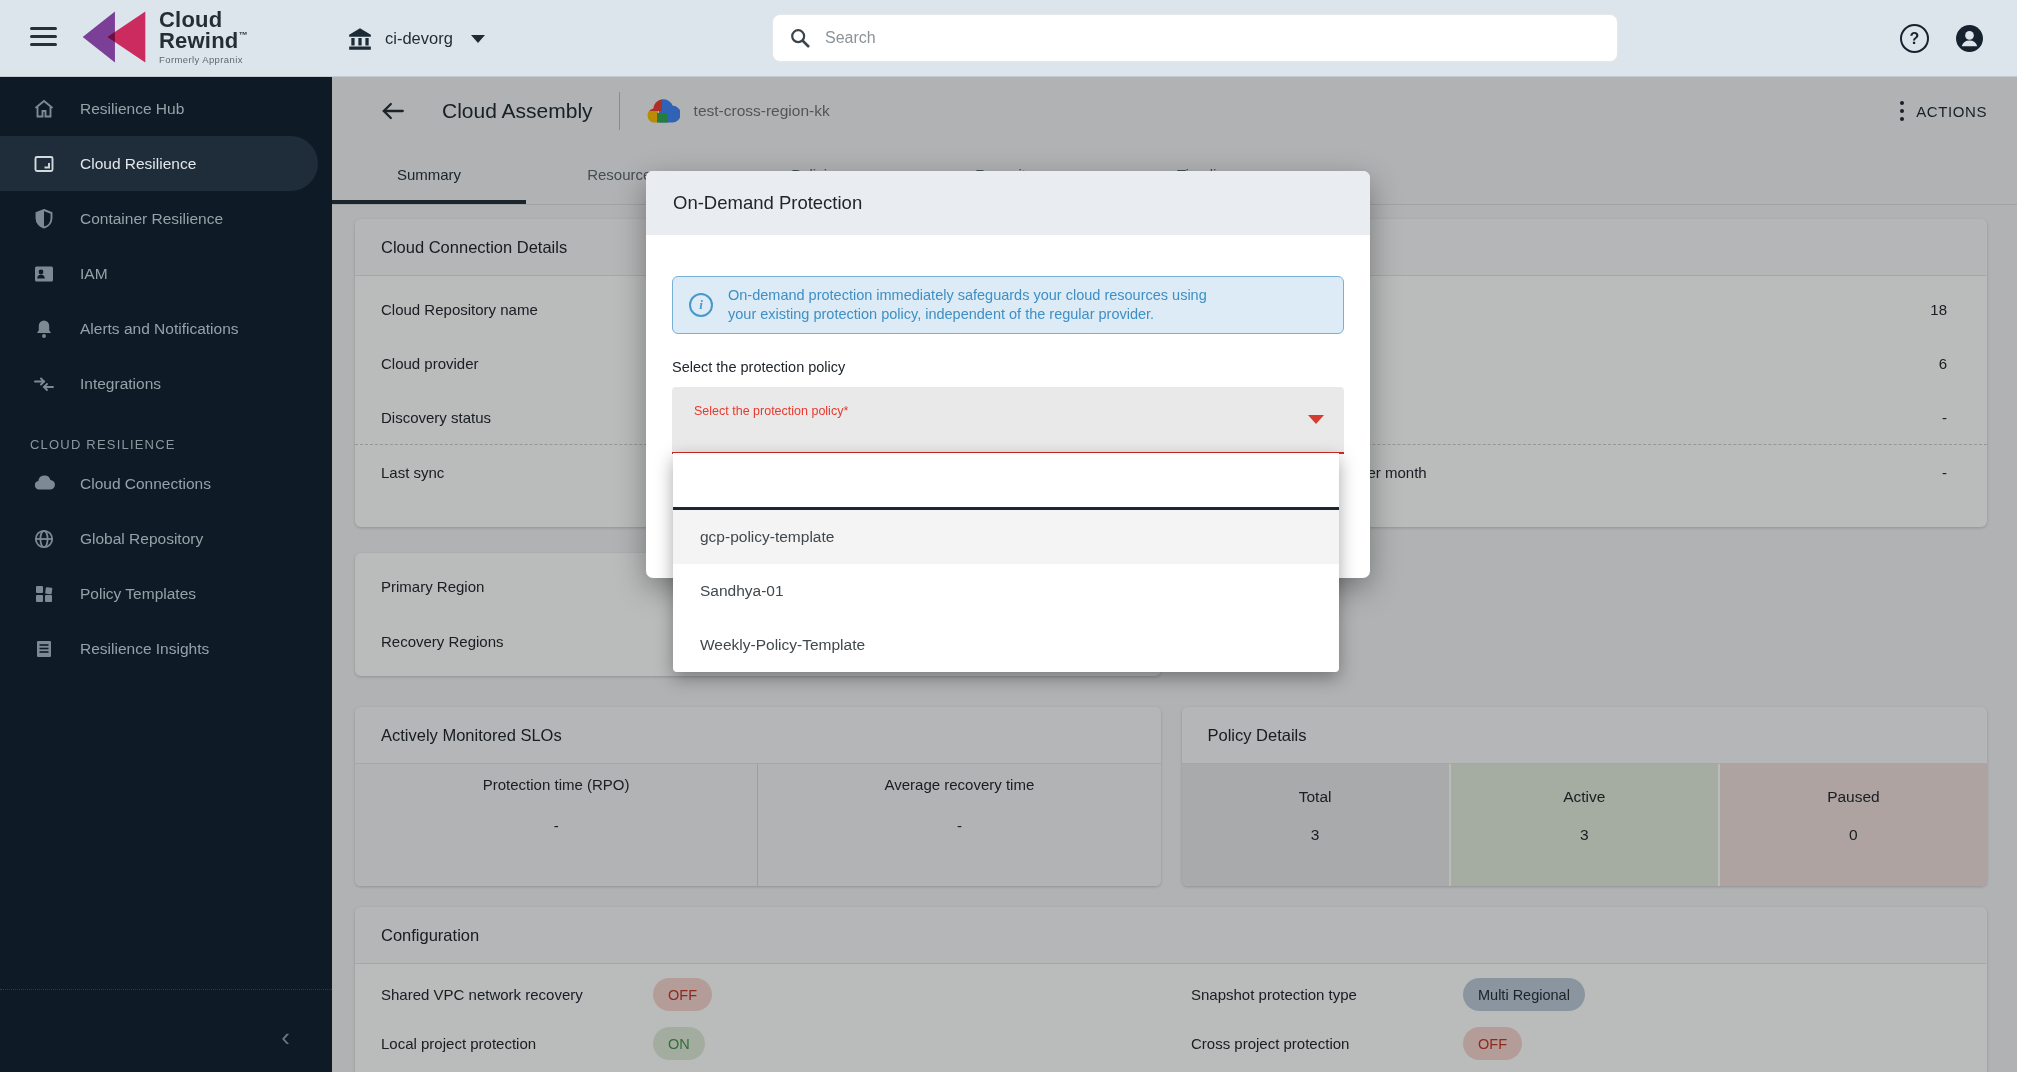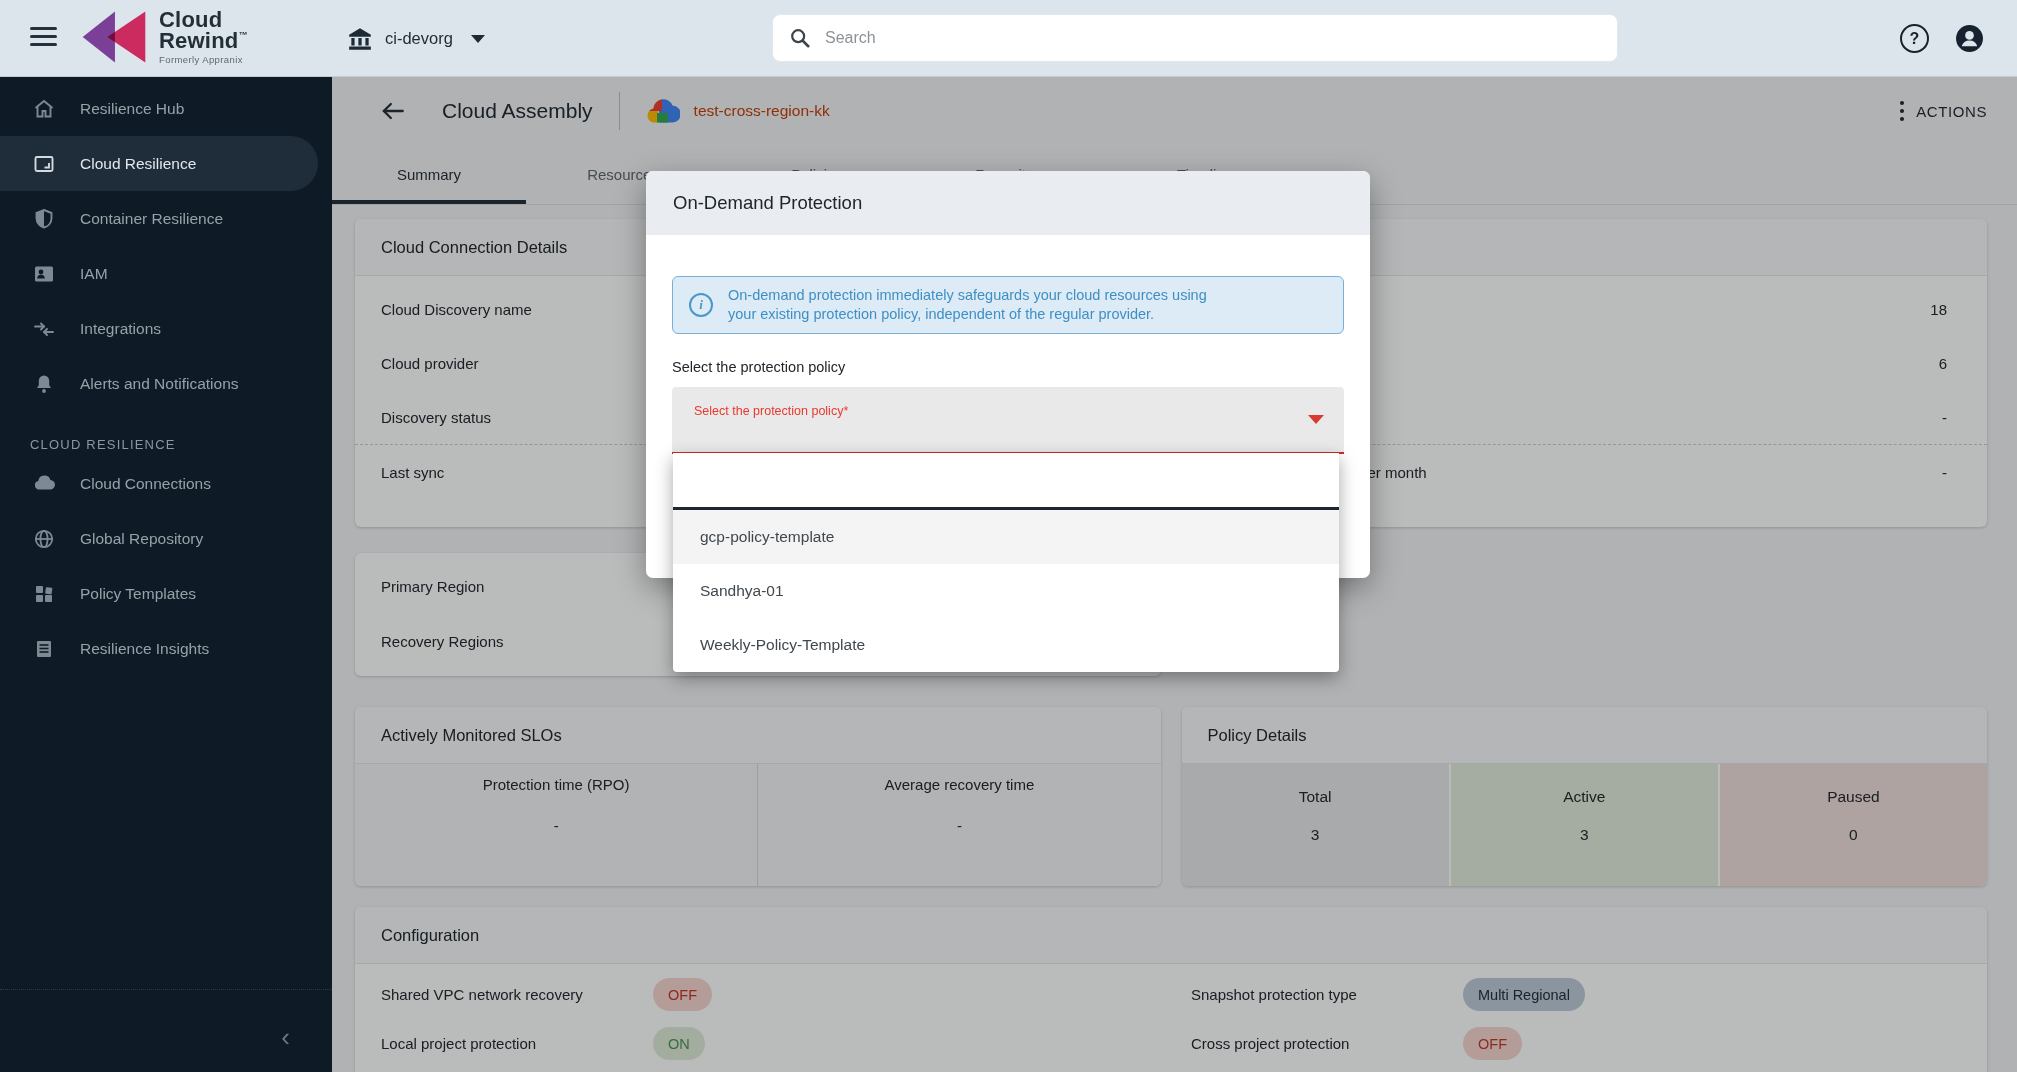--- a/index.html
+++ b/index.html
@@ -47,21 +47,21 @@
   .collapse-chevron { position:absolute; right:42px; bottom:22px; font-size:26px; color:#6b7680; cursor:pointer; line-height:1; }
 
   
   .content { position:absolute; top:77px; left:332px; right:0; bottom:0; background:#eef0f2; overflow:hidden; }
   .dim { position:absolute; inset:0; background:rgba(0,0,0,0.26); z-index:10; }
 
   .page-header { height:68px; display:flex; align-items:center; padding:0 30px 0 48px; }
   .back-btn { width:28px; height:28px; cursor:pointer; display:flex; align-items:center; }
   .page-title { font-size:21px; color:#222d35; margin-left:34px; }
   .hdr-divider { width:1px; height:38px; background:#b9bec2; margin:0 26px; }
-  .assembly-name { font-size:15.5px; color:#c2410c; margin-left:14px; }
+  .assembly-name { font-size:15.5px; color:#737373; margin-left:14px; }
   .actions { margin-left:auto; display:flex; align-items:center; gap:12px; cursor:pointer; }
   .dots { display:flex; flex-direction:column; gap:3.5px; }
   .dots i { width:4.5px; height:4.5px; background:#1f2b35; border-radius:50%; }
   .actions-label { font-size:15px; color:#1f2b35; letter-spacing:0.6px; }
 
   .tabs { display:flex; padding-left:0; height:60px; border-bottom:1px solid #d8dbde; }
   .tab { width:194px; display:flex; align-items:center; justify-content:center; font-size:15px;
          color:#5d686f; position:relative; cursor:pointer; }
   .tab.active { color:#27333c; }
   .tab.active::after { content:""; position:absolute; bottom:0; left:0; right:0; height:4px; background:#27333c; }
@@ -214,37 +214,37 @@
           <svg viewBox="0 0 24 24" width="24" height="24">
             <rect x="3" y="4.5" width="18" height="15" rx="1.5" fill="#7e8a93"></rect>
             <circle cx="9" cy="10" r="2.4" fill="#0e1b26"></circle>
             <path d="M5.2 16.5 a3.8 3.8 0 0 1 7.6 0 Z" fill="#0e1b26"></path>
           </svg>
         </span>
         <span class="nav-label">IAM</span>
       </div>
       <div class="nav-item">
         <span class="nav-icon">
+          <svg viewBox="0 0 24 24" width="24" height="24" fill="#7e8a93">
+            <path d="M12 3.5 a5.2 5.2 0 0 1 5.2 5.2 v4.5 l1.8 2.8 H5 l1.8 -2.8 V8.7 A5.2 5.2 0 0 1 12 3.5 Z"></path>
+            <circle cx="12" cy="19" r="1.9"></circle>
+          </svg>
+        </span>
+        <span class="nav-label">Alerts and Notifications</span>
+      </div>
+      <div class="nav-item">
+        <span class="nav-icon">
           <svg viewBox="0 0 24 24" width="24" height="24" fill="none" stroke="#7e8a93" stroke-width="1.9" stroke-linecap="round">
             <line x1="3" y1="9.5" x2="12" y2="9.5"></line>
               <polyline points="9,6.5 12,9.5 9,12.5"></polyline>
             <line x1="21" y1="15" x2="12" y2="15"></line>
               <polyline points="15,12 12,15 15,18"></polyline>
           </svg>
         </span>
         <span class="nav-label">Integrations</span>
-      </div>
-      <div class="nav-item">
-        <span class="nav-icon">
-          <svg viewBox="0 0 24 24" width="24" height="24" fill="#7e8a93">
-            <path d="M12 3.5 a5.2 5.2 0 0 1 5.2 5.2 v4.5 l1.8 2.8 H5 l1.8 -2.8 V8.7 A5.2 5.2 0 0 1 12 3.5 Z"></path>
-            <circle cx="12" cy="19" r="1.9"></circle>
-          </svg>
-        </span>
-        <span class="nav-label">Alerts and Notifications</span>
       </div>
 
       <div class="section-label">CLOUD RESILIENCE</div>
 
       <div class="nav-item">
         <span class="nav-icon">
           <svg viewBox="0 0 24 24" width="24" height="24" fill="#7e8a93">
             <path d="M7 17.5 a4.3 4.3 0 0 1 -0.7 -8.5 A6.2 6.2 0 0 1 18.4 8 a4.6 4.6 0 0 1 -0.4 9.5 Z"></path>
           </svg>
         </span>
@@ -328,21 +328,21 @@
       <div class="tab">Policies</div>
       <div class="tab">Repository</div>
       <div class="tab">Timeline</div>
     </div>
 
     <div class="row mt14">
       <div class="card h308">
         <div class="card-header">Cloud Connection Details</div>
         <div class="card-body">
           <div class="kv-row">
-              <span>Cloud Discovery name</span>
+              <span>Cloud Repository name</span>
             </div>
           <div class="kv-row">
               <span>Cloud provider</span>
             </div>
           <div class="kv-row">
               <span>Discovery status</span>
             </div>
           <div class="dashed"></div>
           <div class="kv-row">
               <span>Last sync</span>

